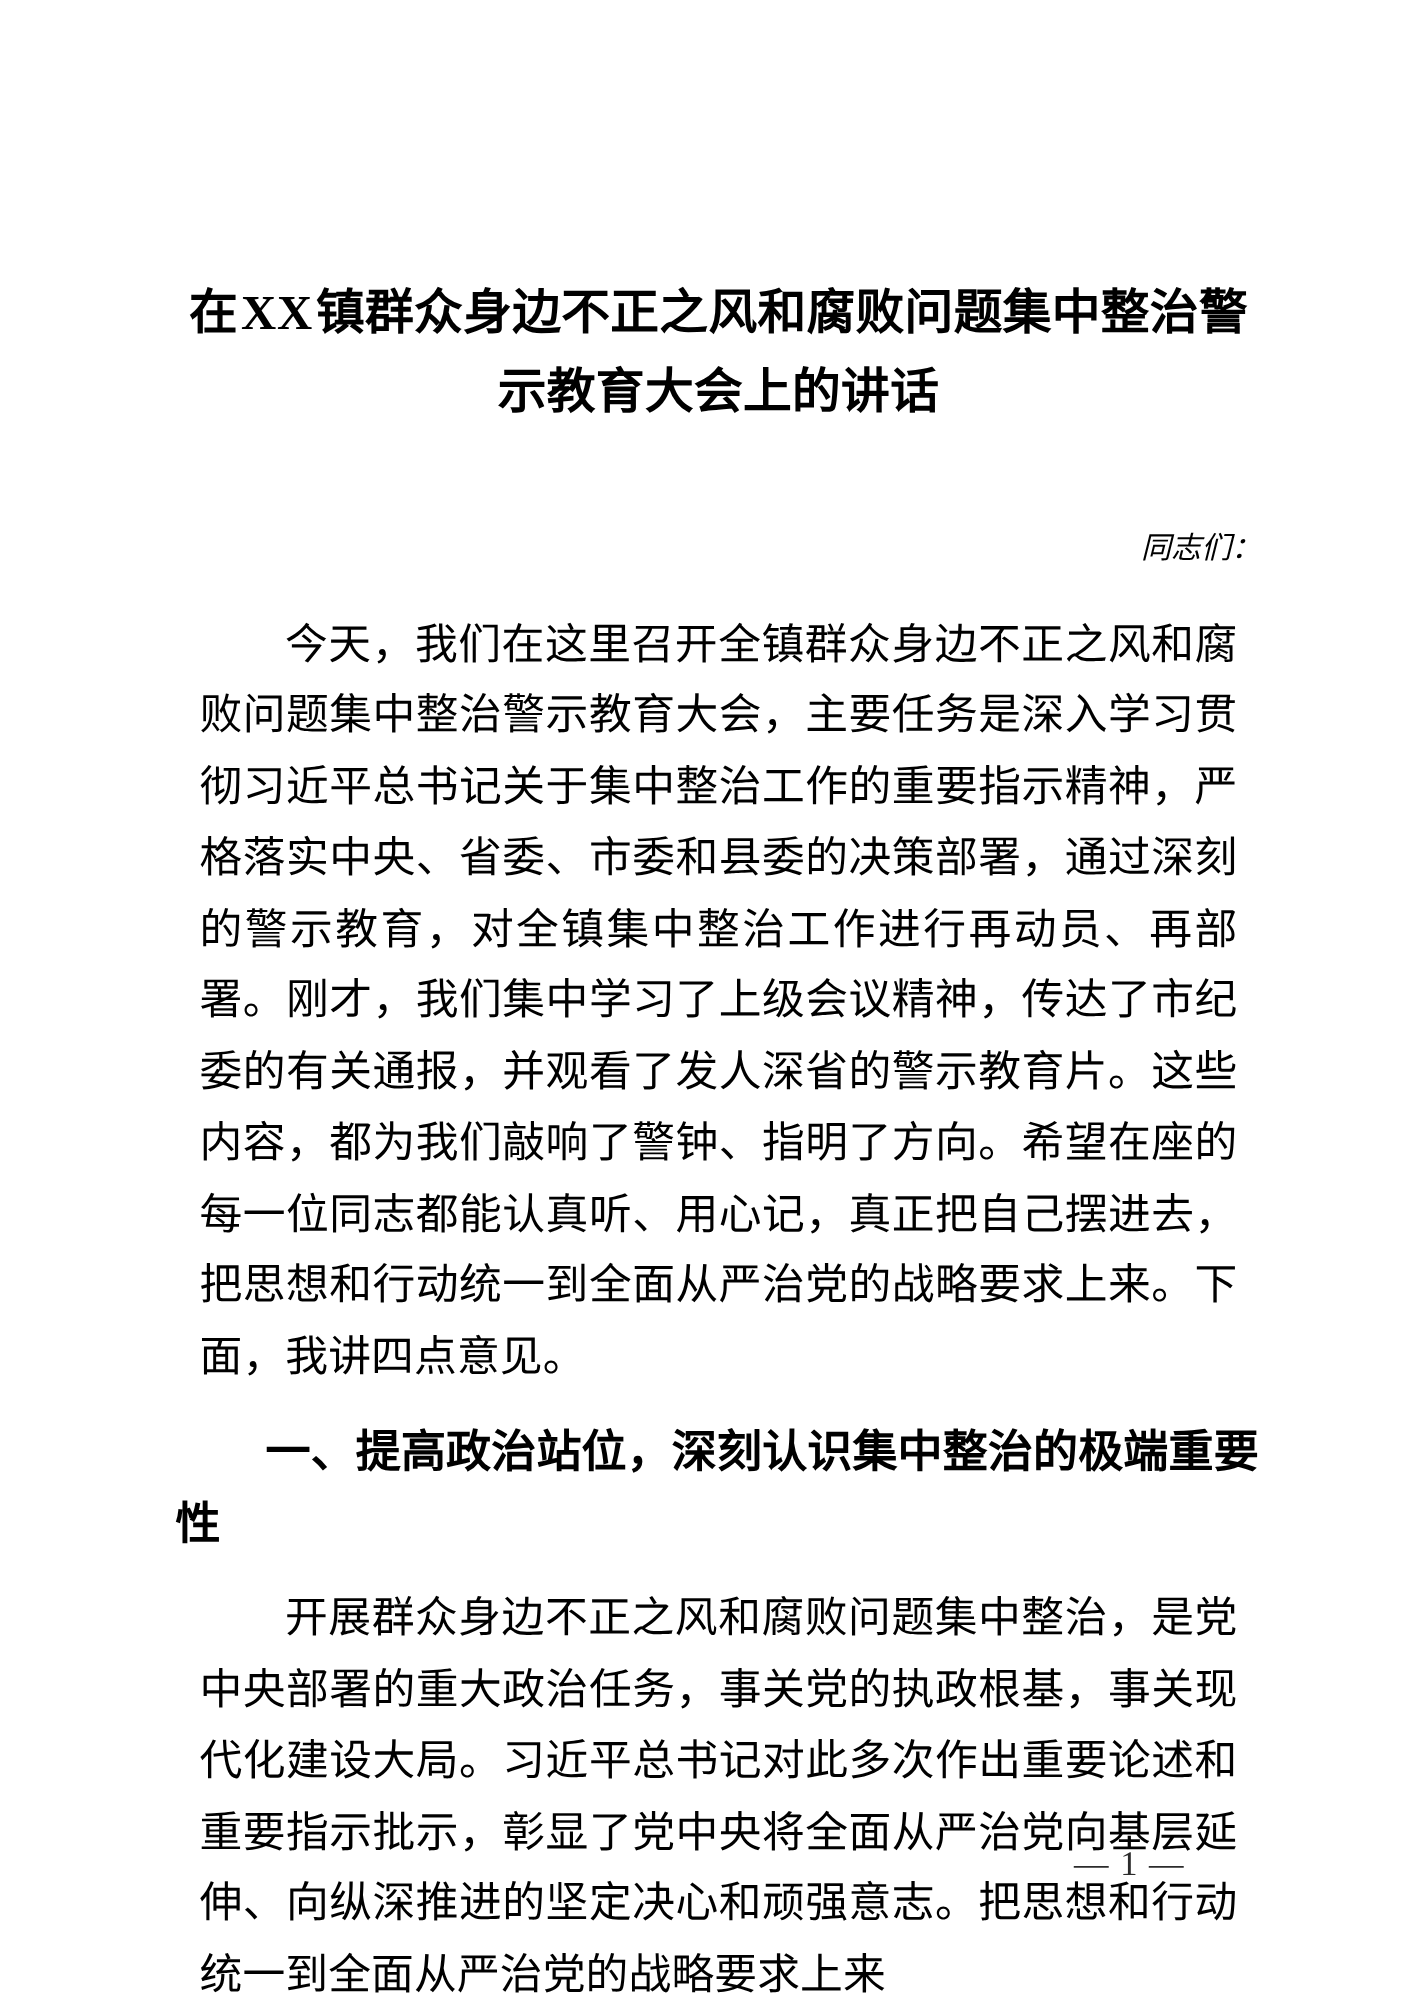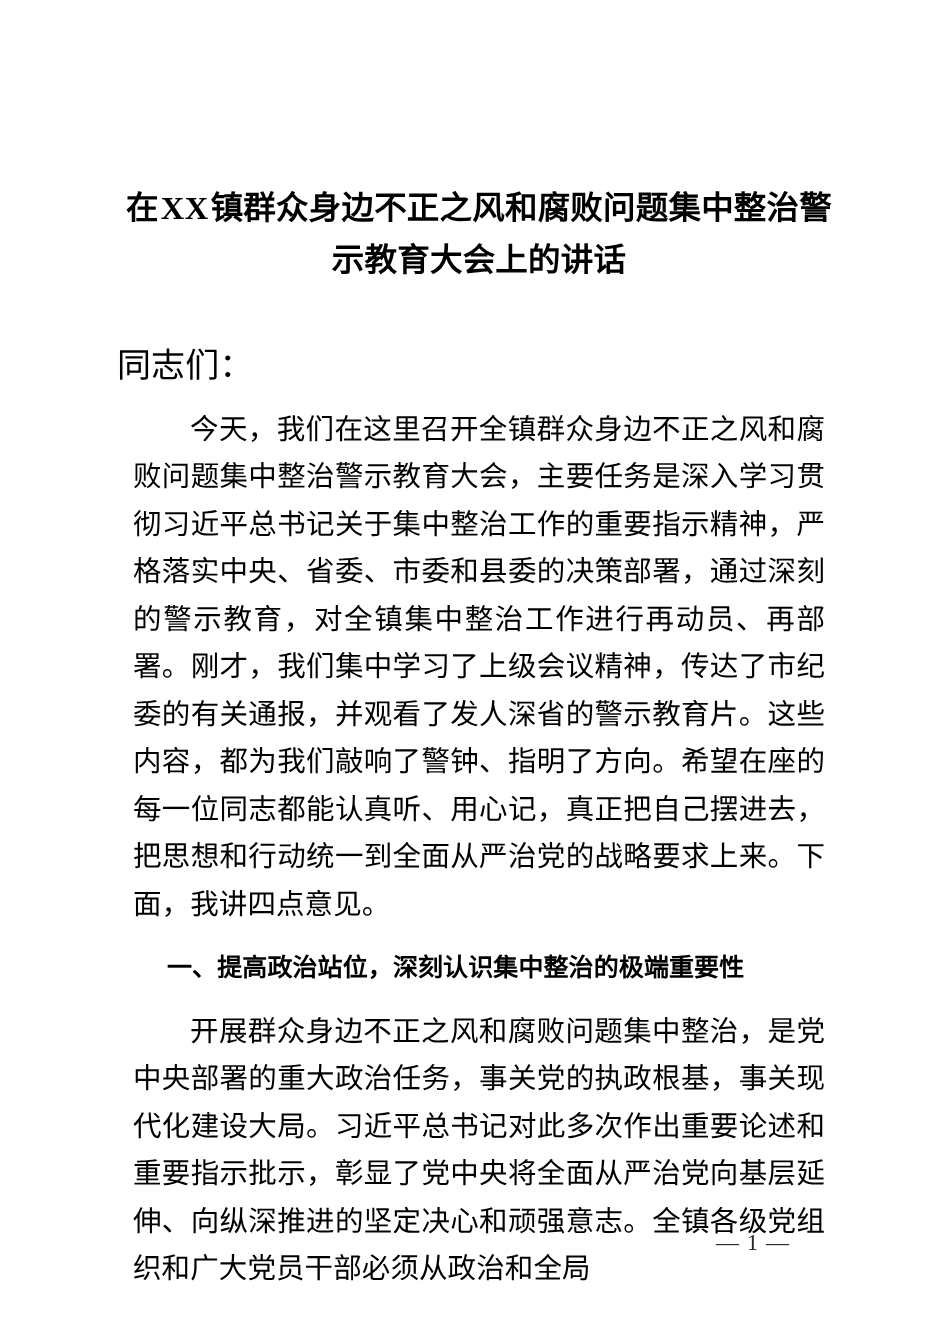--- a/index.html
+++ b/index.html
@@ -43,42 +43,43 @@
     font-family: "Liberation Serif", "DejaVu Serif", serif;
     font-weight: bold;
     letter-spacing: 0.5px;
     padding: 0 2px;
   }
 
   
   .salutation {
     margin: 0;
     padding-top: 56px;
-    font-size: 34px;
+    font-size: 20px;
     line-height: 47.5px;
-    text-align: left;
+    text-align: right;
     letter-spacing: 0.1px;
+    font-style: italic;
   }
 
   
   .para {
     margin: 16px;
     font-size: 28.5px;
     line-height: 47.5px;
     text-align: justify;
     text-justify: inter-character;
     text-align-last: left;
     text-indent: 2em;
     letter-spacing: 0.1px;
   }
 
   
   .section-heading {
     margin: 0;
-    font-size: 25px;
+    font-size: 30px;
     line-height: 47.5px;
     font-weight: bold;
     text-indent: 2em;
     text-align: left;
     letter-spacing: 0.1px;
   }
 
   
   .page-footer {
     position: absolute;
@@ -103,19 +104,19 @@
   <div id="content">
 
     <h1 class="doc-title"><span>在</span><span class="latin">XX</span><span>镇群众身边不正之风和腐败问题集中整治警示教育大会上的讲话</span></h1>
 
     <p class="salutation">同志们：</p>
 
     <p class="para">今天，我们在这里召开全镇群众身边不正之风和腐败问题集中整治警示教育大会，主要任务是深入学习贯彻习近平总书记关于集中整治工作的重要指示精神，严格落实中央、省委、市委和县委的决策部署，通过深刻的警示教育，对全镇集中整治工作进行再动员、再部署。刚才，我们集中学习了上级会议精神，传达了市纪委的有关通报，并观看了发人深省的警示教育片。这些内容，都为我们敲响了警钟、指明了方向。希望在座的每一位同志都能认真听、用心记，真正把自己摆进去，把思想和行动统一到全面从严治党的战略要求上来。下面，我讲四点意见。</p>
 
     <h2 class="section-heading">一、提高政治站位，深刻认识集中整治的极端重要性</h2>
 
-    <p class="para">开展群众身边不正之风和腐败问题集中整治，是党中央部署的重大政治任务，事关党的执政根基，事关现代化建设大局。习近平总书记对此多次作出重要论述和重要指示批示，彰显了党中央将全面从严治党向基层延伸、向纵深推进的坚定决心和顽强意志。全镇各级党组织和广大党员干部必须从政治和全局</p>
+    <p class="para">开展群众身边不正之风和腐败问题集中整治，是党中央部署的重大政治任务，事关党的执政根基，事关现代化建设大局。习近平总书记对此多次作出重要论述和重要指示批示，彰显了党中央将全面从严治党向基层延伸、向纵深推进的坚定决心和顽强意志。把思想和行动统一到全面从严治党的战略要求上来</p>
 
   </div>
 
   <div class="page-footer">— 1 —</div>
 
 </div>
 
 </body></html>

